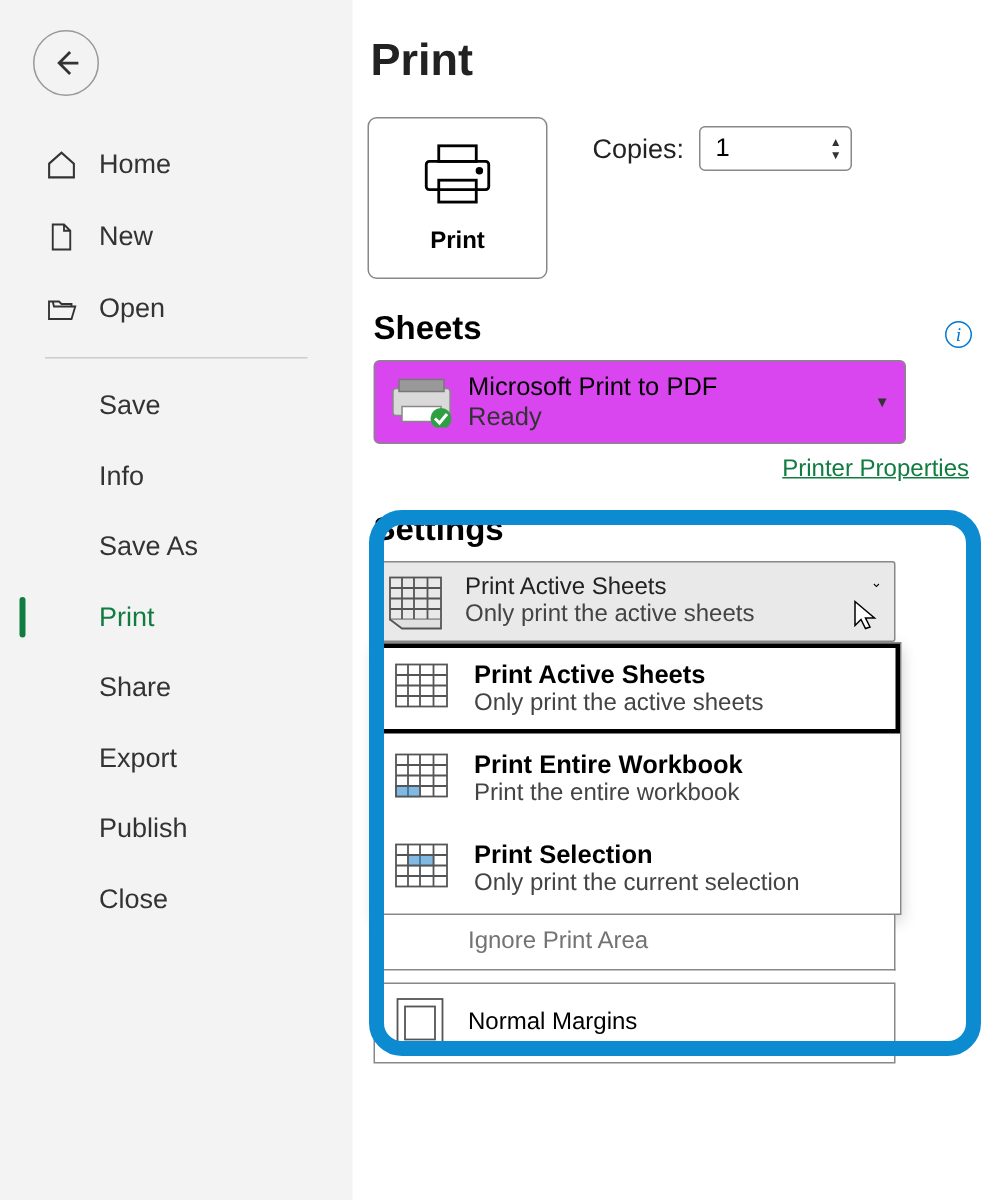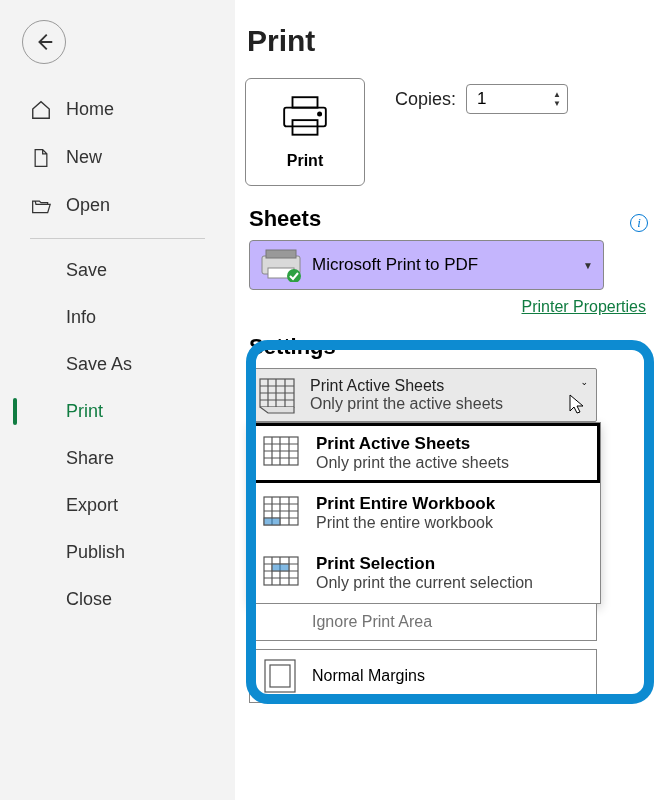--- a/index.html
+++ b/index.html
@@ -79,21 +79,21 @@
       width: 102px; height: 30px; border: 1px solid #888; border-radius: 4px;
       display: flex; align-items: center; justify-content: space-between;
       padding: 0 6px 0 10px; background:#fff; font-size: 17px;
     }
     .spinner { display: flex; flex-direction: column; gap:1px; font-size: 8px; line-height:8px; color:#333;}
     .section-header { font-size: 22px; font-weight: 600; margin-bottom: 8px; margin-left: 4px;}
     .printer-row { display: flex; align-items: center; justify-content: space-between; }
     .info-icon { color: #0078d4; font-style: italic; font-family: Georgia, serif; border:1.5px solid #0078d4; border-radius:50%; width:18px; height:18px; display:flex;align-items:center;justify-content:center;font-size:13px; margin-right:12px;}
     .printer-sel {
       width: 355px; border:1px solid #888; border-radius:4px; padding:7px 10px;
-      display:flex; align-items:center; gap:10px; background:#c4b5fd; margin-left:4px; cursor:pointer;
+      display:flex; align-items:center; gap:10px; background:#d946ef; margin-left:4px; cursor:pointer;
     }
     .printer-sel .text { flex:1; }
     .printer-sel .name { font-size:17px; }
     .printer-sel .status { font-size:17px; color:#333;}
     .chevron { font-size:10px; color:#333; }
     .printer-props { color:#107c41; font-size:16px; text-align:right; margin:8px 14px 0 0; text-decoration:underline;}
     .highlight-box {
       position:absolute; left:246px; top:340px; width:408px; height:364px;
       border:10px solid #0d8bd1; border-radius:22px; pointer-events:none;
     }
@@ -220,20 +220,21 @@
     <div class="printer-sel">
       <svg width="42" height="34" viewBox="0 0 42 34">
         <rect x="2" y="8" width="38" height="18" rx="2" fill="#d9d9d9" stroke="#888"></rect>
         <rect x="6" y="2" width="30" height="8" fill="#999" stroke="#777"></rect>
         <rect x="8" y="20" width="26" height="10" fill="#fff" stroke="#888"></rect>
         <circle cx="34" cy="28" r="7" fill="#2ea043"></circle>
         <path d="M30 28 L33 31 L38 25" stroke="#fff" stroke-width="2" fill="none"></path>
       </svg>
       <div class="text">
         <div class="name">Microsoft Print to PDF</div>
+        <div class="status">Ready</div>
       </div>
       <span class="chevron">▼</span>
     </div>
     <div class="printer-props">Printer Properties</div>
 
     <div class="settings">
       <div class="section-header">Settings</div>
       <div class="dropdown">
         <svg class="grid-icon" viewBox="0 0 40 40" fill="none" stroke="#555" stroke-width="1.2">
           <rect x="2" y="4" width="34" height="28"></rect>

